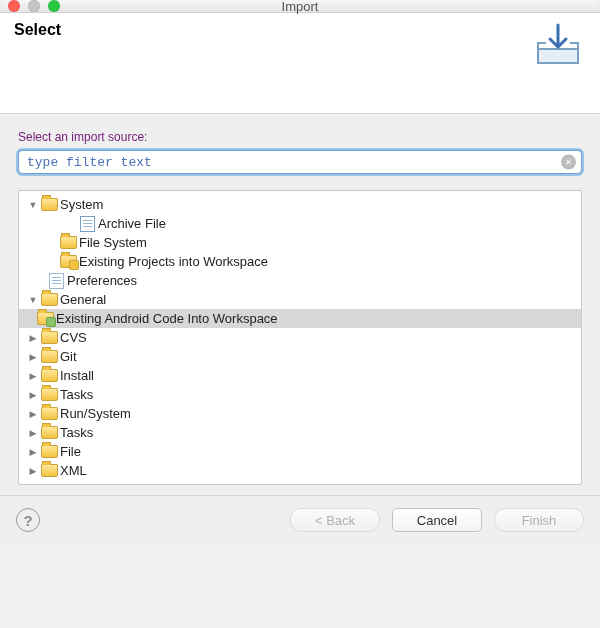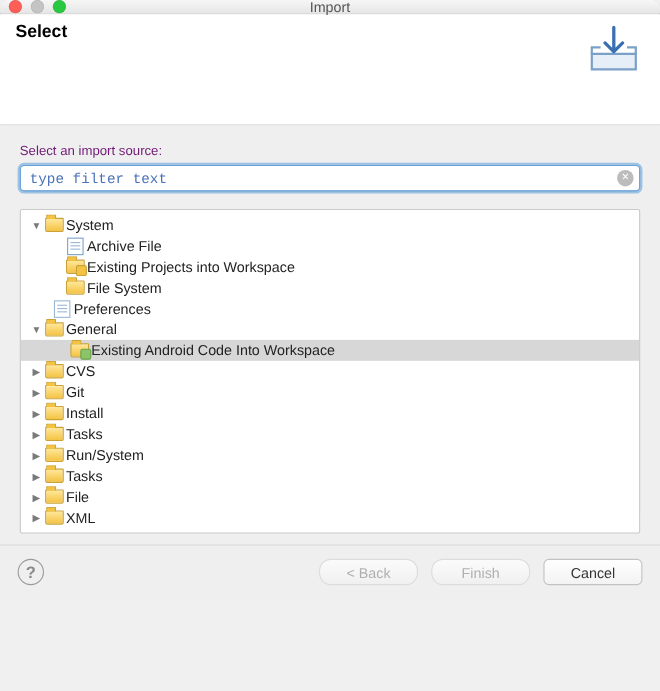--- a/index.html
+++ b/index.html
@@ -256,55 +256,55 @@
 
     <div class="tree-box">
 
       <div class="tree-row" style="padding-left:8px">
         <span class="tree-toggle">▼</span>
         <span class="tree-icon">
             <span class="folder"></span>
           </span>
         <span class="tree-label">System</span>
       </div>
+      <div class="tree-row" style="padding-left:59px">
+        <span class="tree-icon">
+            <span class="file-generic" style="border-color:#7aa0c8"></span>
+          </span>
+        <span class="tree-label">Archive File</span>
+      </div>
       <div class="tree-row" style="padding-left:40px">
         <span class="tree-icon">
-            <span class="file-generic" style="border-color:#7aa0c8"></span>
-          </span>
-        <span class="tree-label">Archive File</span>
+            <span class="folder"></span>
+          </span>
+        <span class="tree-label">File System</span>
       </div>
       <div class="tree-row" style="padding-left:40px">
         <span class="tree-icon">
             <span class="folder" style="position:relative">
               <span class="badge-mini" style="background:#f4c342;border-color:#caa23a"></span>
             </span>
           </span>
         <span class="tree-label">Existing Projects into Workspace</span>
       </div>
-      <div class="tree-row" style="padding-left:40px">
-        <span class="tree-icon">
-            <span class="folder"></span>
-          </span>
-        <span class="tree-label">File System</span>
-      </div>
       <div class="tree-row" style="padding-left:28px">
         <span class="tree-icon">
             <span class="file-generic"></span>
           </span>
         <span class="tree-label">Preferences</span>
       </div>
 
       <div class="tree-row" style="padding-left:8px">
         <span class="tree-toggle">▼</span>
         <span class="tree-icon">
             <span class="folder"></span>
           </span>
         <span class="tree-label">General</span>
       </div>
-      <div class="tree-row selected" style="padding-left:44px">
+      <div class="tree-row selected" style="padding-left:17px">
         <span class="tree-icon">
             <span class="folder" style="position:relative">
               <span class="badge-mini"></span>
             </span>
           </span>
         <span class="tree-label">Existing Android Code Into Workspace</span>
       </div>
 
       <div class="tree-row" style="padding-left:8px">
         <span class="tree-toggle">▶</span>
@@ -363,17 +363,17 @@
         <span class="tree-label">XML</span>
       </div>
 
     </div>
   </div>
 
   <div class="footer">
     <div class="help-icon">?</div>
     <div class="spacer"></div>
     <button class="btn disabled" disabled="">&lt; Back</button>
+    <button class="btn">Cancel</button>
     <button class="btn disabled" disabled="">Finish</button>
-    <button class="btn">Cancel</button>
   </div>
 
 </div>
 
 </body></html>

